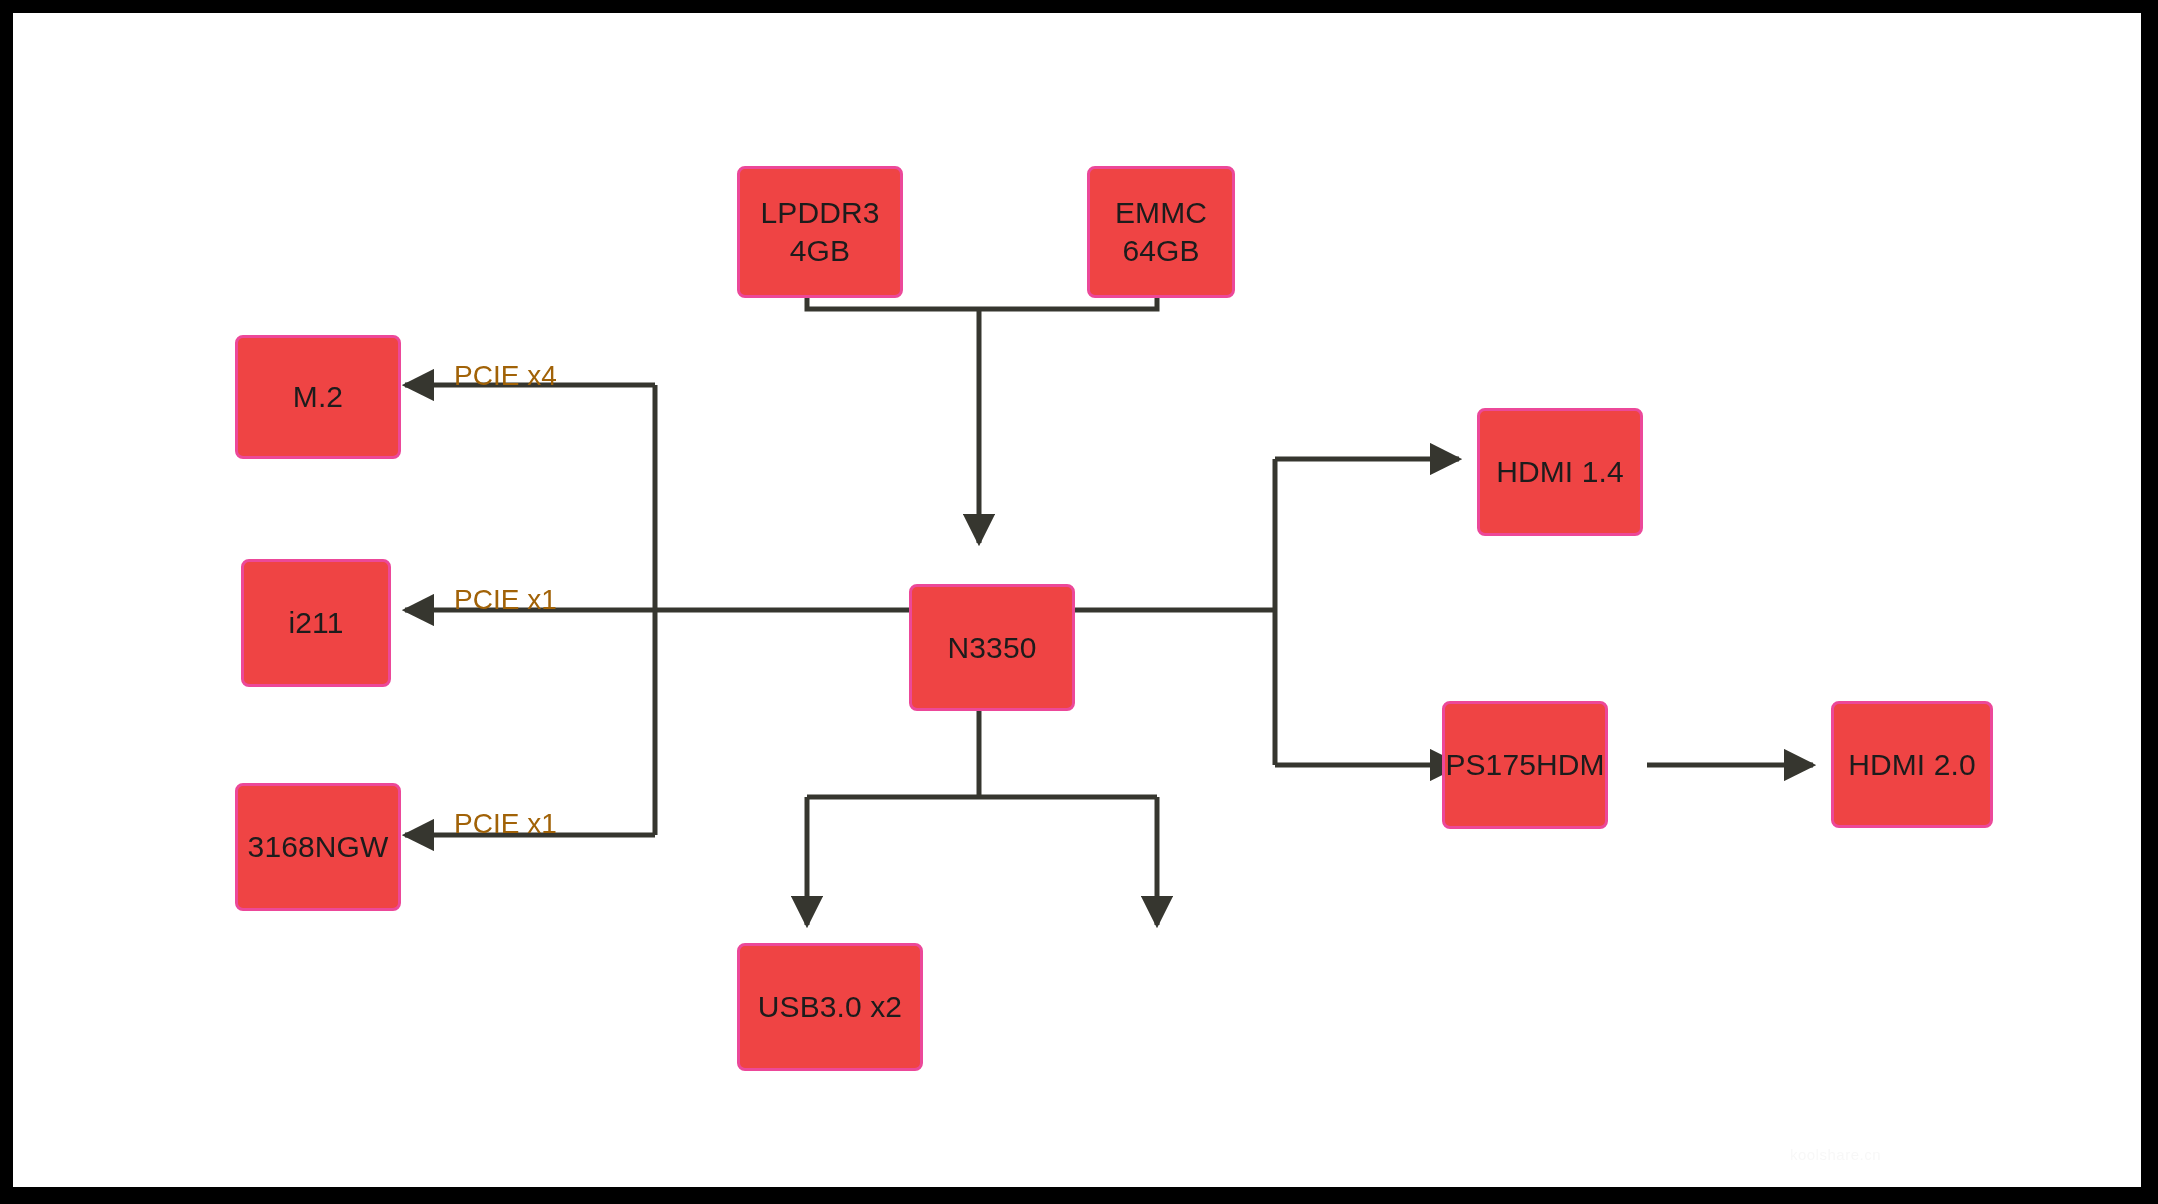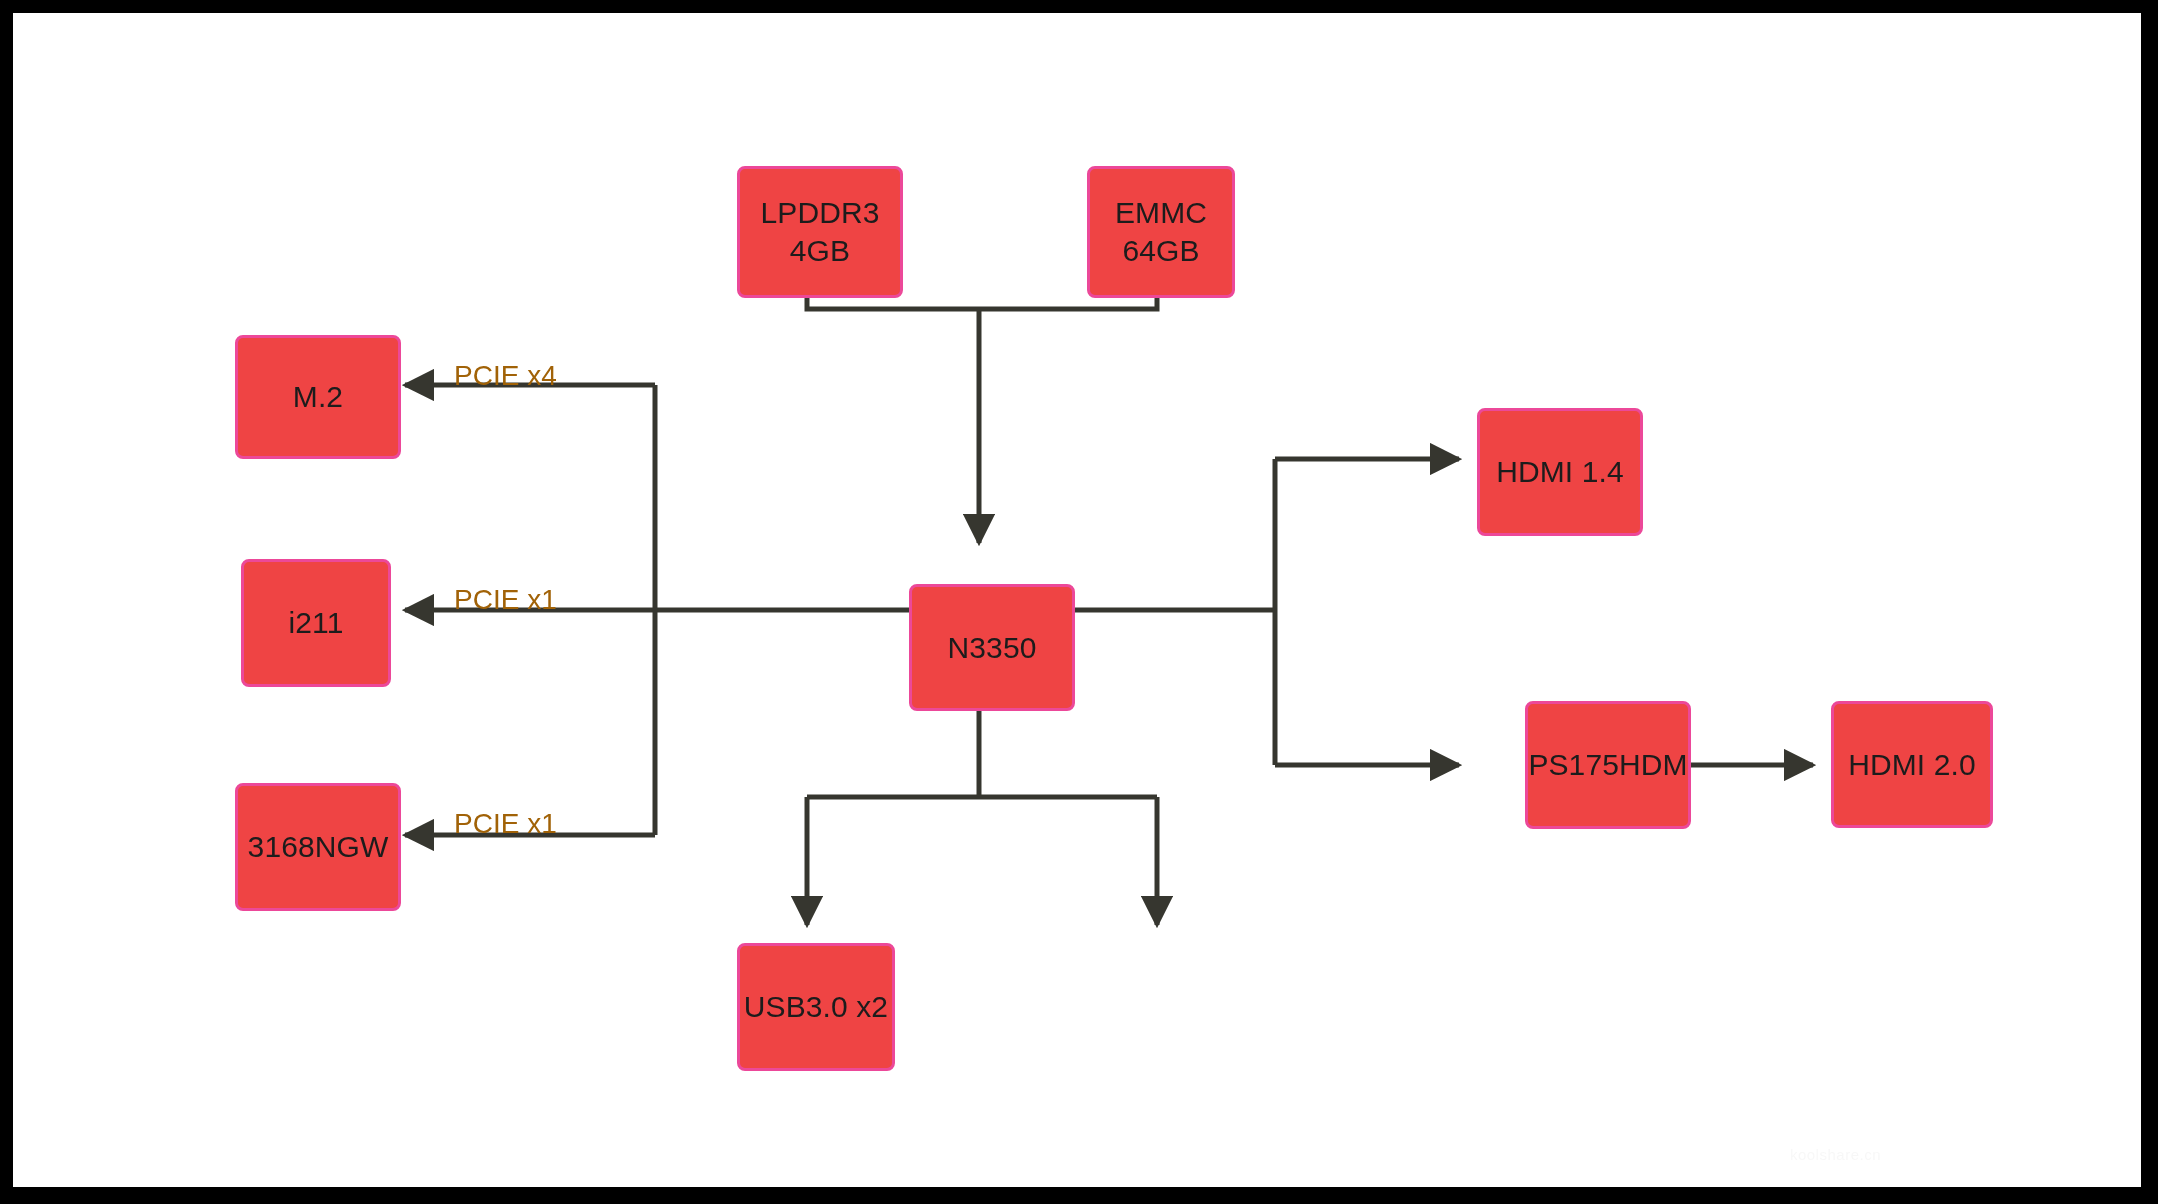--- a/index.html
+++ b/index.html
@@ -151,25 +151,25 @@
     <div class="node-box" style="left:222px;  top:322px; width:166px; height:124px;">M.2</div>
 
     <div class="node-box" style="left:228px;  top:546px; width:150px; height:128px;">i211</div>
 
     <div class="node-box" style="left:222px;  top:770px; width:166px; height:128px;">3168NGW</div>
 
     <div class="node-box" style="left:896px;  top:547px; width:166px; height:127px;margin-top:24px;">N3350</div>
 
     <div class="node-box" style="left:1464px; top:395px; width:166px; height:128px;">HDMI 1.4</div>
 
-    <div class="node-box" style="left:1512px; top:688px; width:166px; height:128px;">PS175HDM</div>
+    <div class="node-box" style="left:1429px; top:688px; width:166px; height:128px;">PS175HDM</div>
 
     <div class="node-box" style="left:1818px; top:688px; width:162px; height:127px;">HDMI 2.0</div>
 
-    <div class="node-box" style="left:724px;  top:930px; width:158px; height:128px;">USB3.0 x2</div>
+    <div class="node-box" style="left:724px;  top:930px; width:186px; height:128px;">USB3.0 x2</div>
 
 
     <div class="edge-label" style="left:441px; top:349px;">PCIE x4</div>
 
     <div class="edge-label" style="left:441px; top:573px;">PCIE x1</div>
 
     <div class="edge-label" style="left:441px; top:797px;">PCIE x1</div>
 
     <div id="watermark">
       <div class="wm-kool">KOOL</div>

